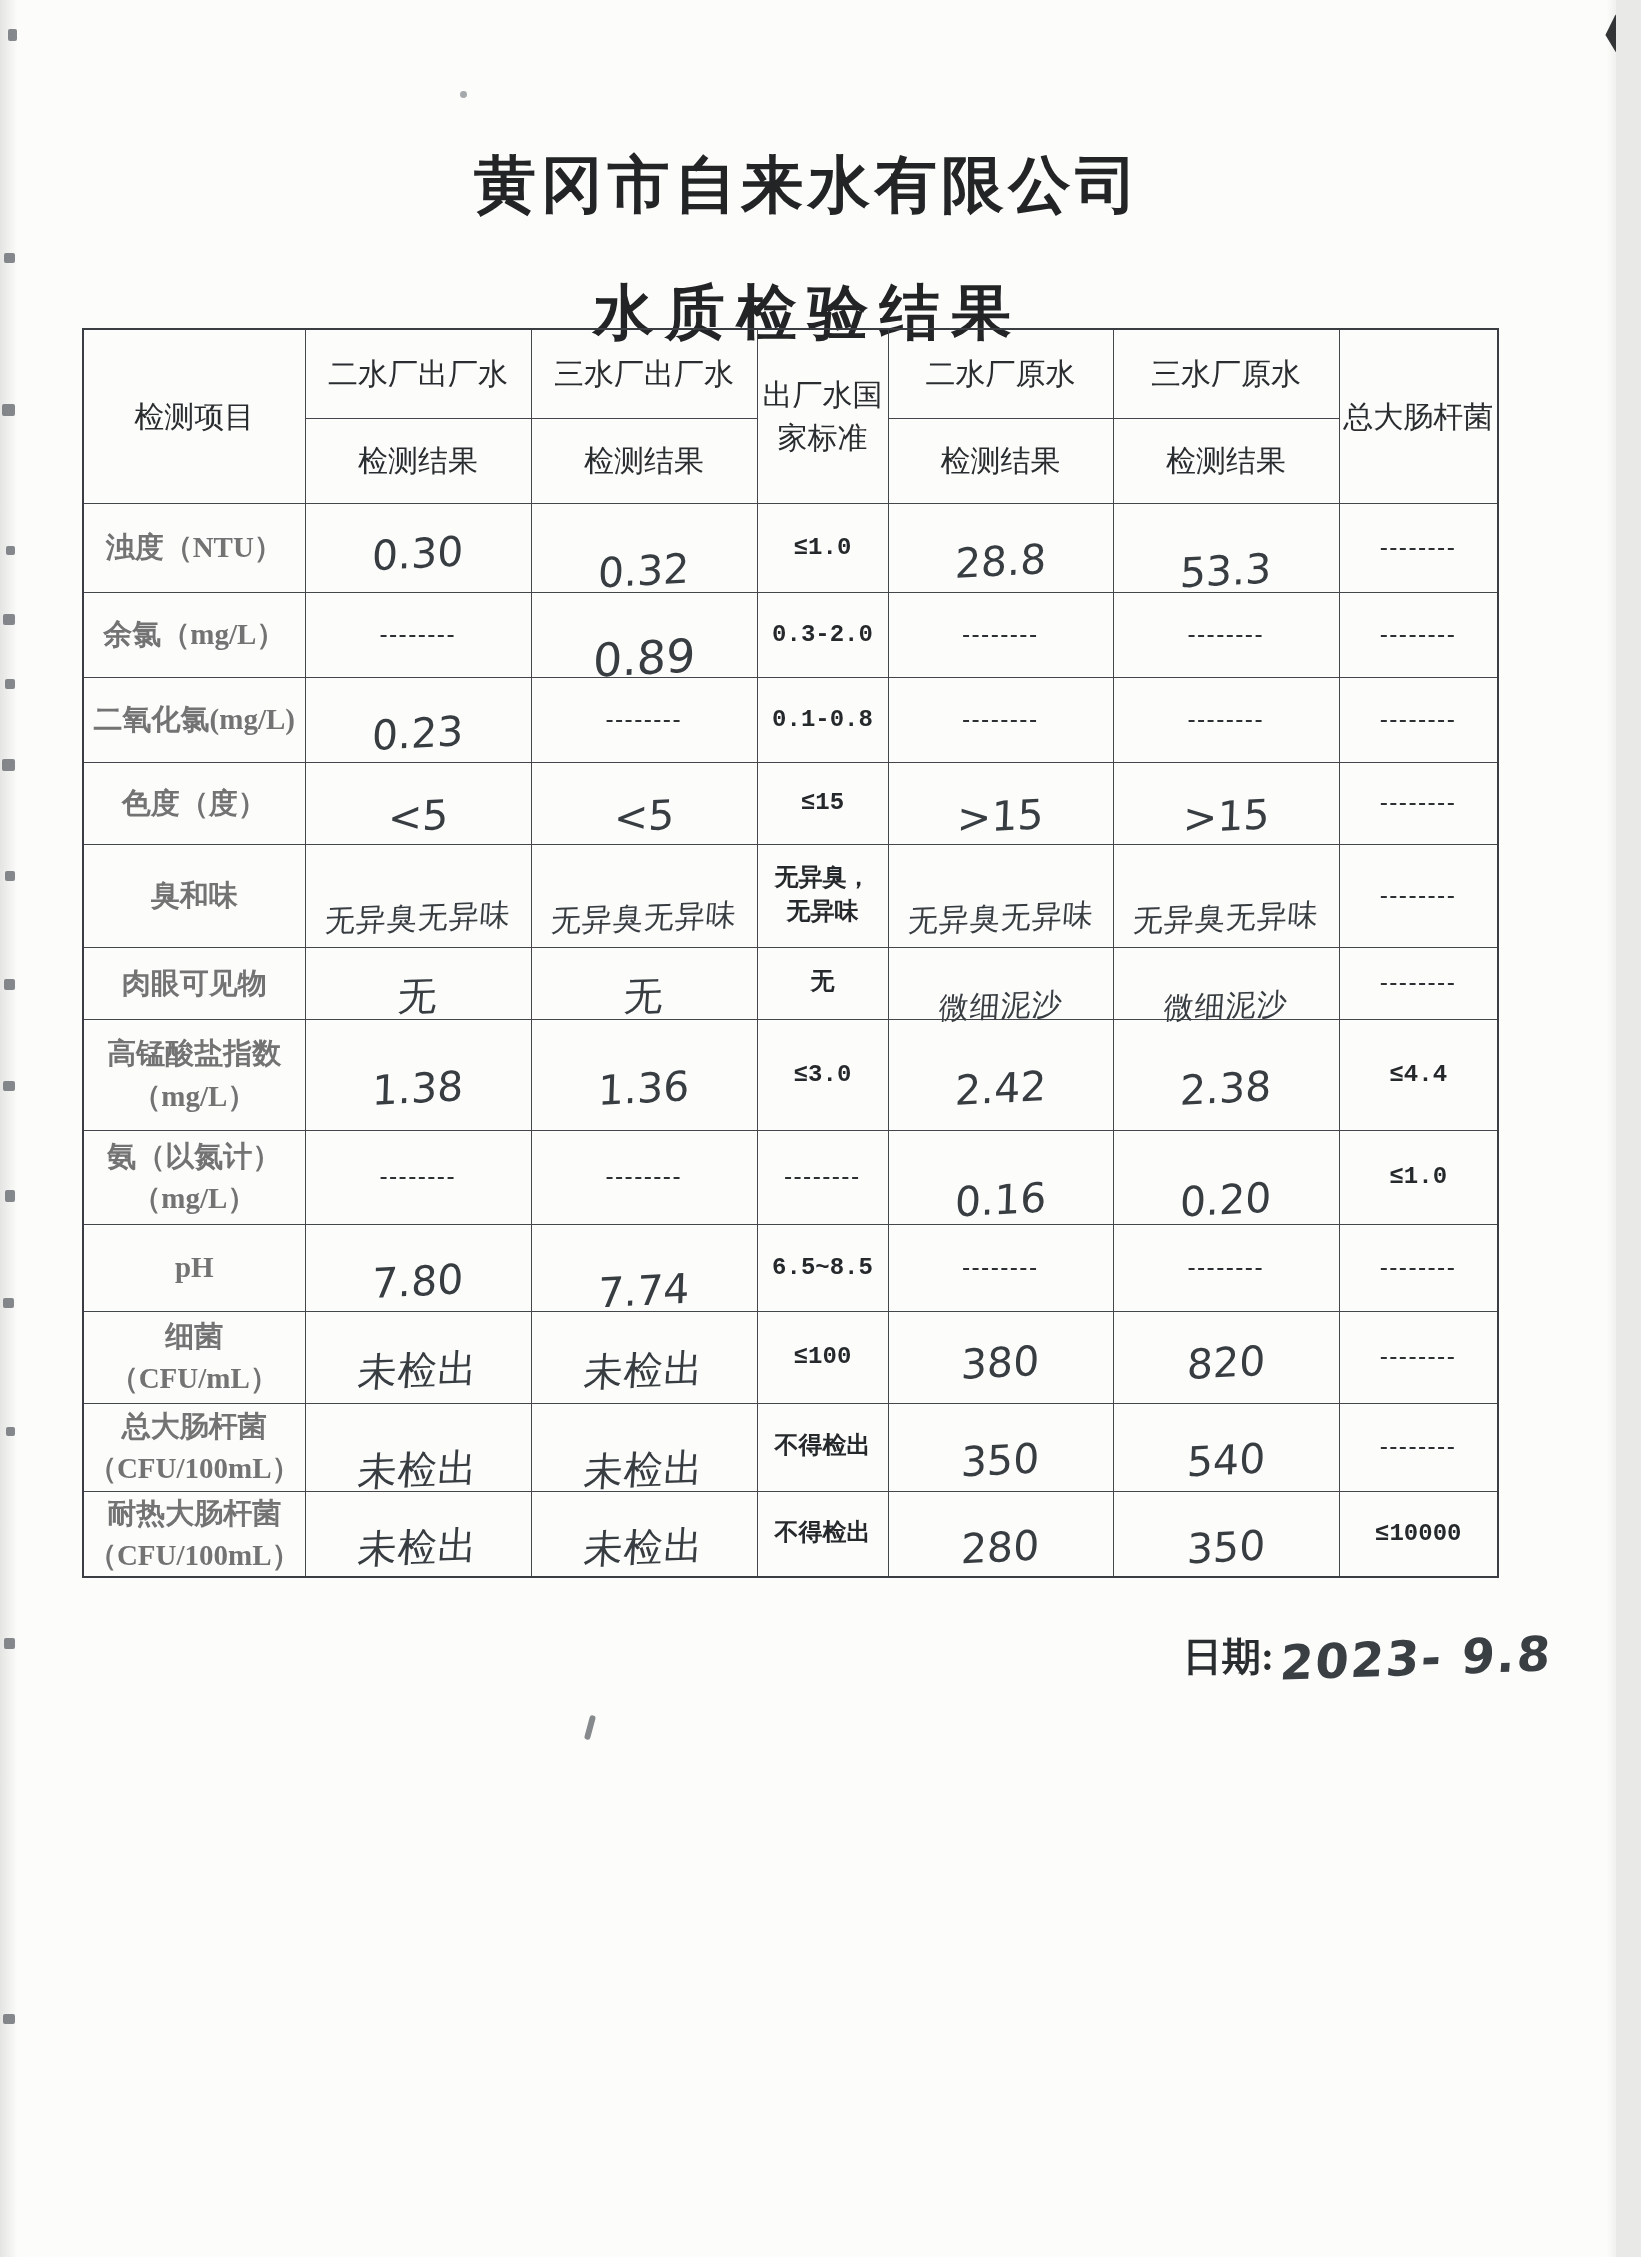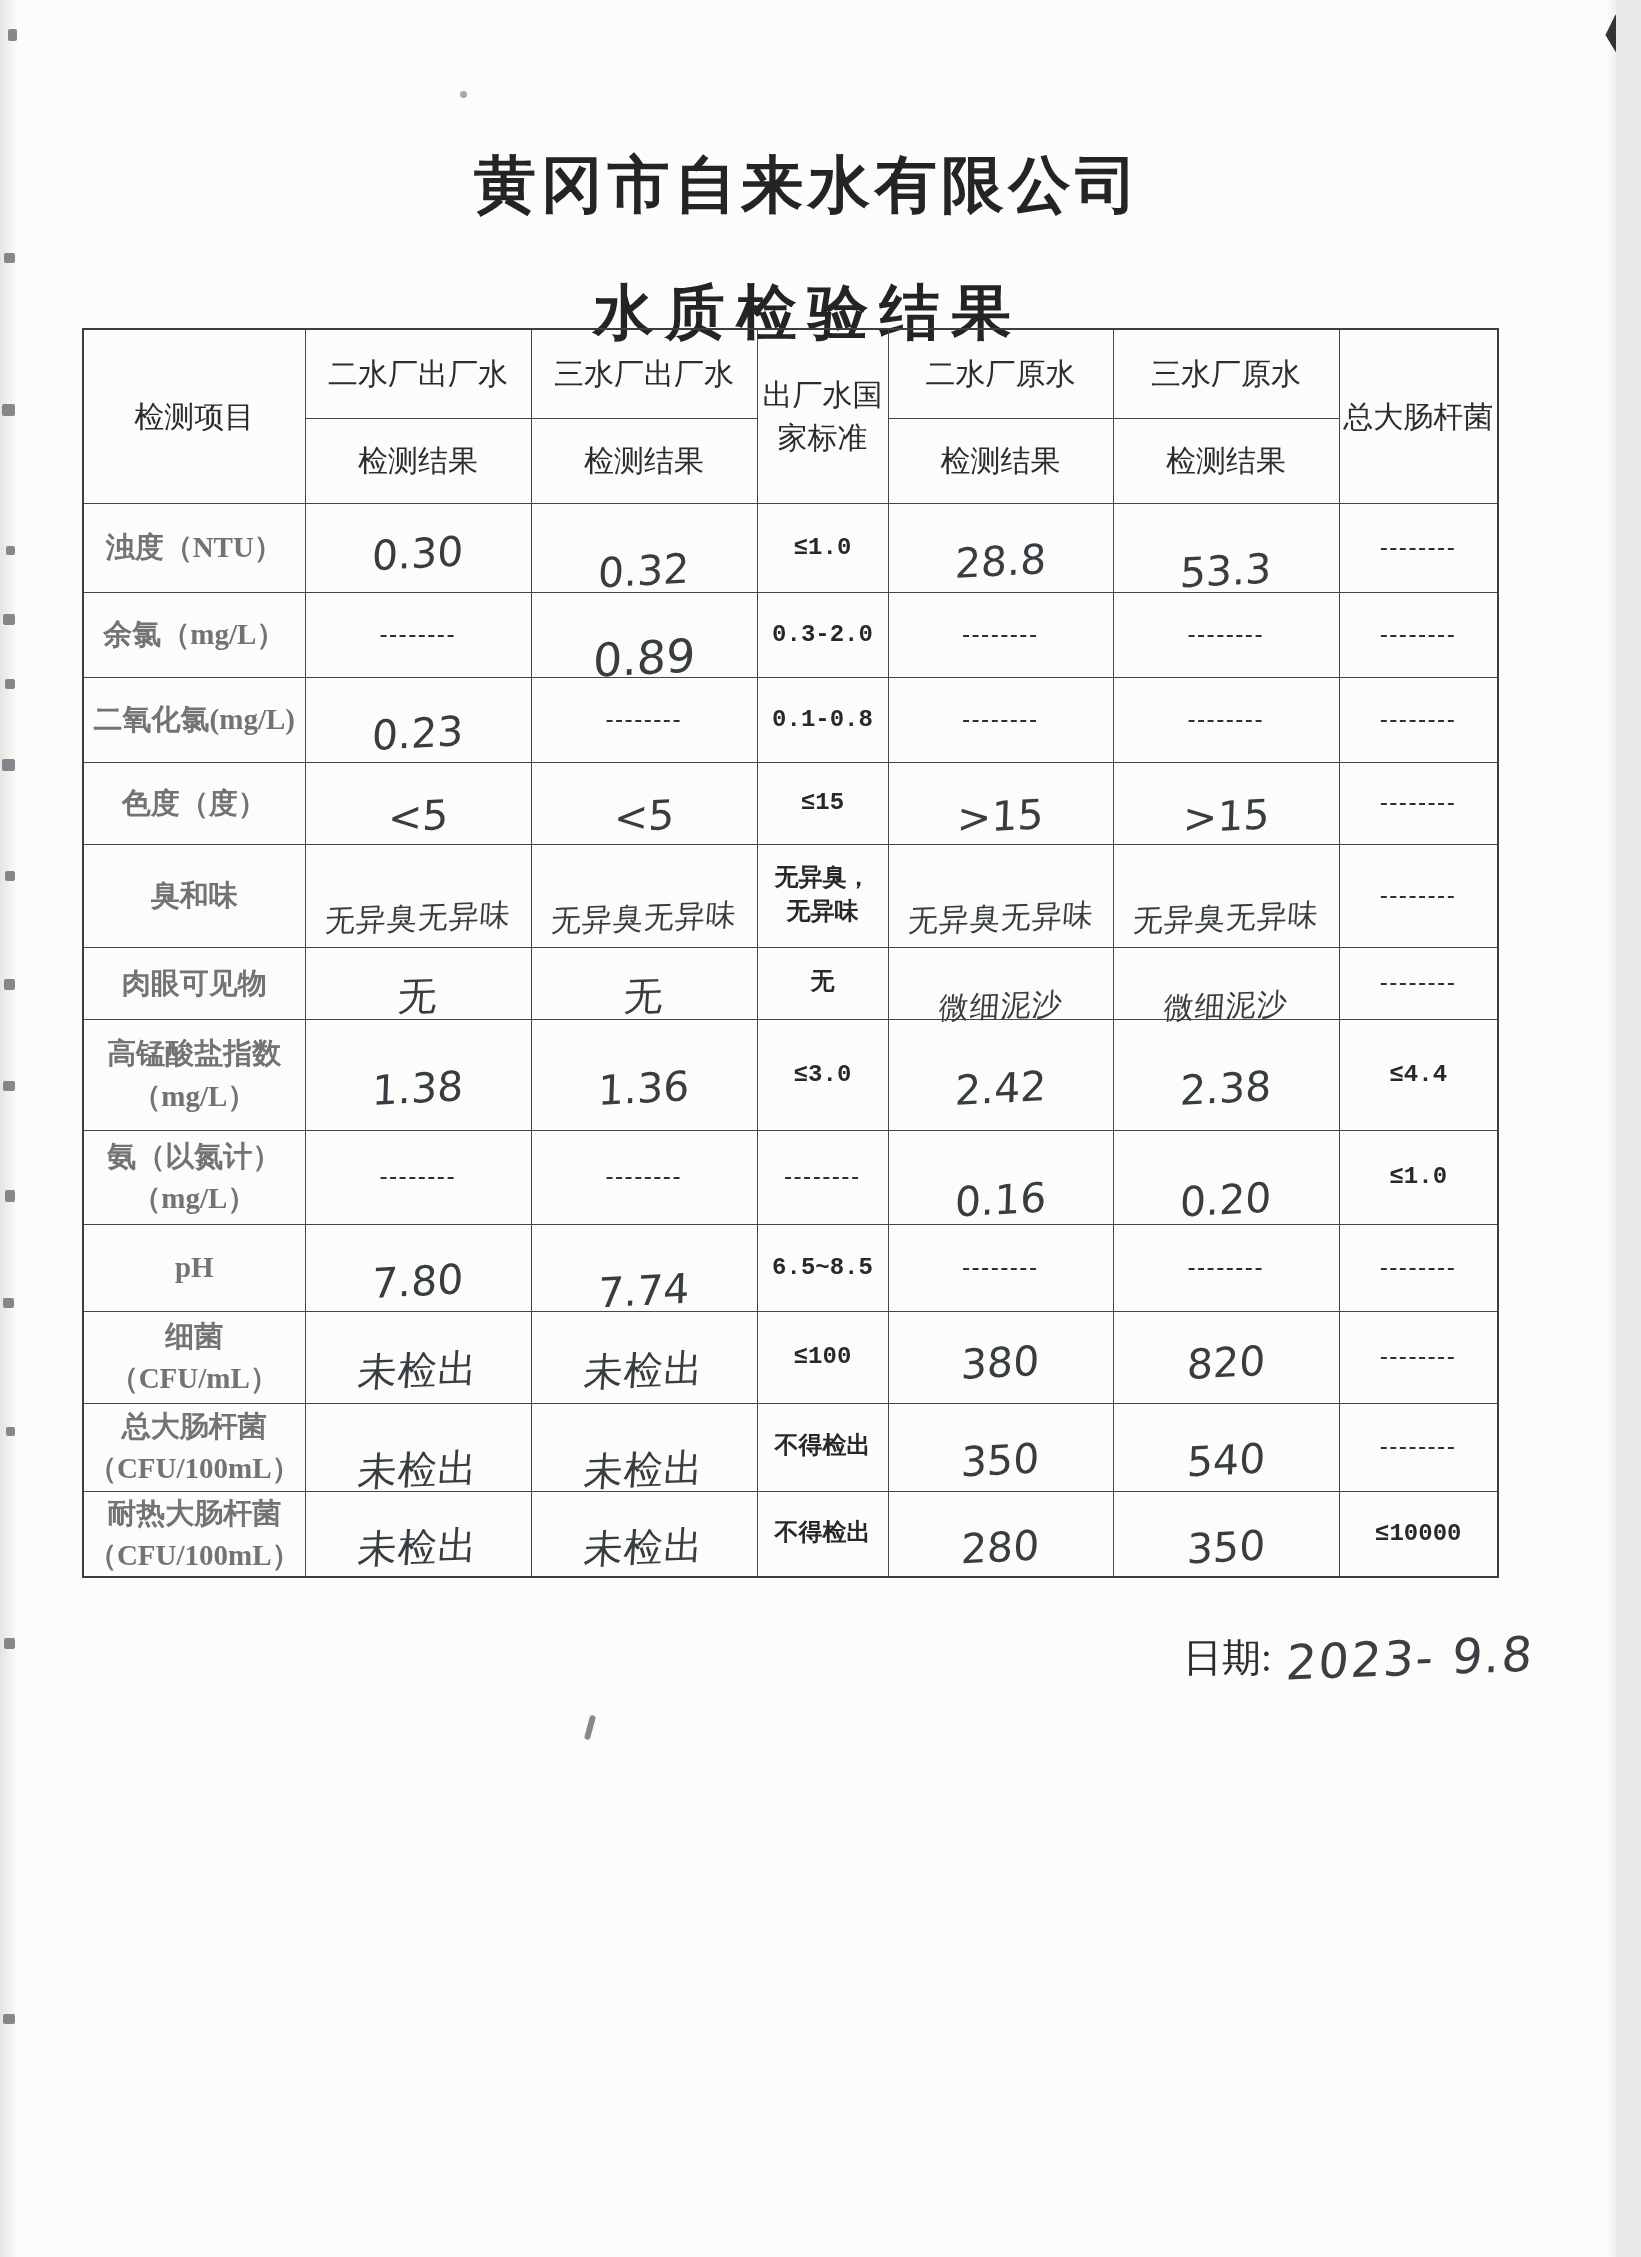--- a/index.html
+++ b/index.html
@@ -64,21 +64,21 @@
     display:inline-block; font-family:"DejaVu Sans", sans-serif;
     font-size:30px; letter-spacing:1px; color:#383d42;
     transform: translateY(var(--dy,5.8px)) rotate(var(--rot,-2deg)) skewX(-6deg);
   }
   .hwc.big { font-size:39px; }
   .hw.big  { font-size:46px; }
   .dy1 { --dy:13.5px; }
   .dy2 { --dy:23px; }
   .date-line {
     position:absolute; left:1183px; top:1630px;
-    display:flex; align-items:center; gap:14px;
+    display:flex; align-items:flex-start; gap:6px;font-weight:bold;
   }
   .date-label { font-size:39px; color:#2a2d30; }
   .date-hw {
     font-family:"DejaVu Sans", sans-serif; font-size:48px;
     color:#3a3f44; display:inline-block;
     transform:rotate(-2deg) skewX(-6deg); letter-spacing:1.9px;
   }
   .art { position:absolute; background:#5f6368; opacity:.75; border-radius:1.9px; }
   .art.dot { border-radius:50%; background:#8a8d90; }
   .art.tick { width:5.8px; height:25px; background:#606468; border-radius:2.9px; transform:rotate(15deg); }

